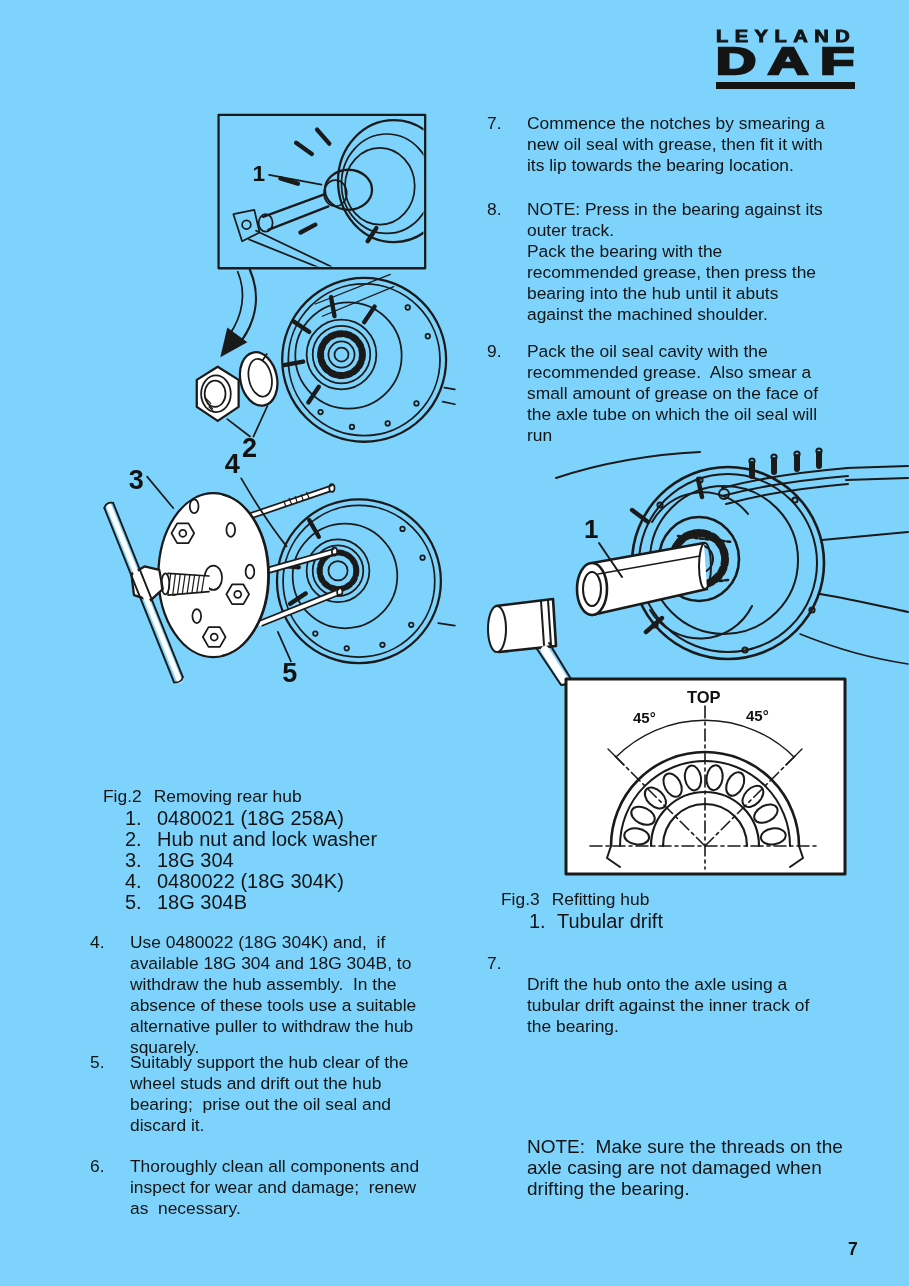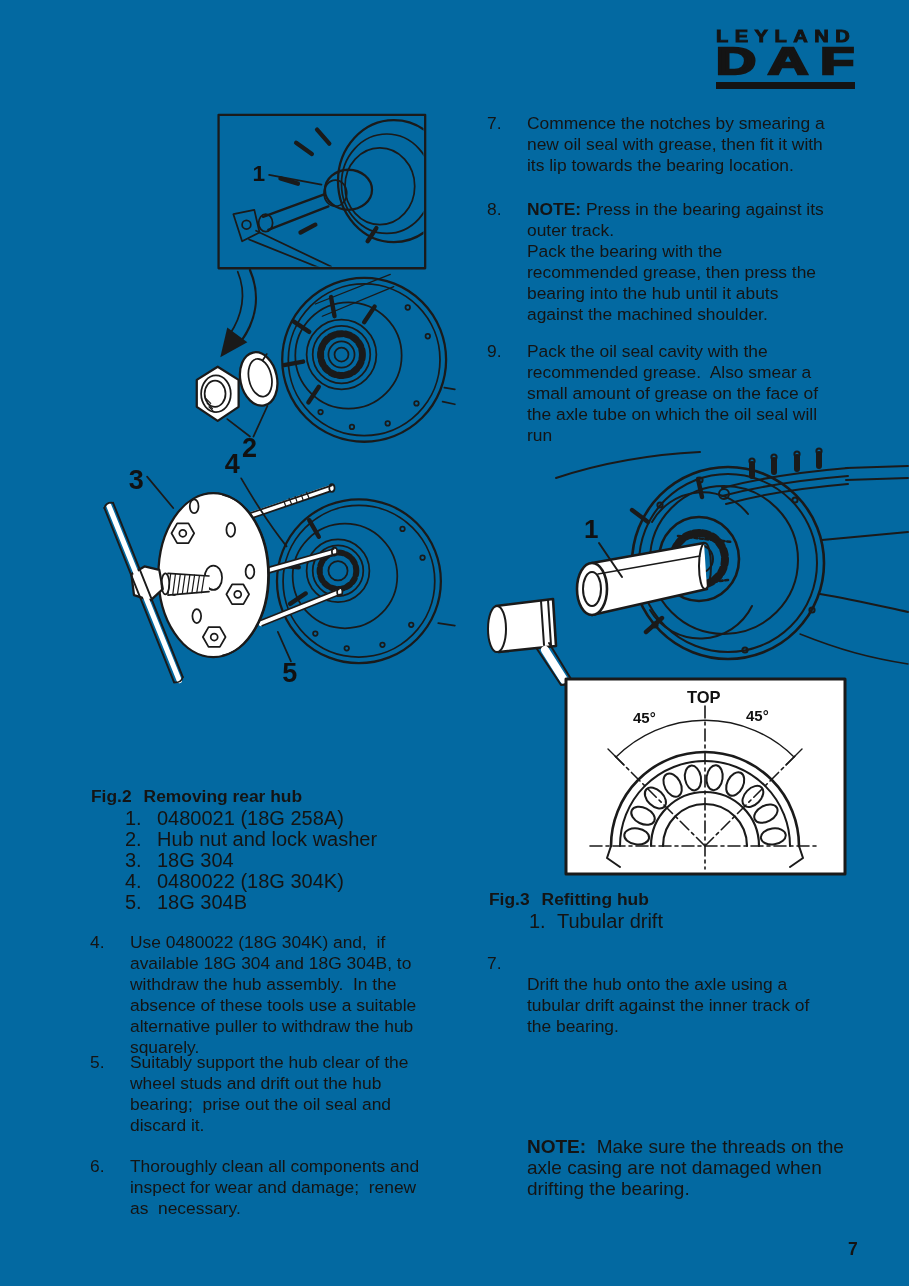--- a/index.html
+++ b/index.html
@@ -1,25 +1,25 @@
 <!DOCTYPE html>
 <html><head>
 <meta charset="utf-8">
 <style>
   html,body { margin:0; padding:0; background:#9a9a9a; }
   .page {
-    position:relative; width:909px; height:1286px; background:#0369a1;
+    position:relative; width:909px; height:1286px; background:#7dd3fc;
     font-family:"Liberation Sans", sans-serif; color:#141414; overflow:hidden;
     margin:0 auto;
   }
   .step { position:absolute; font-size:17.4px; line-height:21px; }
   .step .num { position:absolute; left:0; top:0; }
   .step .body { margin-left:40px; white-space:pre-line; }
-  b { font-weight:bold; }
-  .figcap { position:absolute; font-size:17.4px; line-height:21px; font-weight:bold; }
+  b { font-weight:normal; }
+  .figcap { position:absolute; font-size:17.4px; line-height:21px; font-weight:bold;margin-left:12px; }
   .captitle { margin-left:12px; }
   .legend { position:absolute; font-size:20px; line-height:21px; }
   .lrow { height:21px; }
   .lnum { display:inline-block; width:32px; }
   .lnum-sm { display:inline-block; width:28px; }
   .notep { position:absolute; font-size:19px; line-height:21px; white-space:pre-line; }
   .pageno { position:absolute; font-size:17.5px; font-weight:bold; }
 
   
   .logo { position:absolute; }

